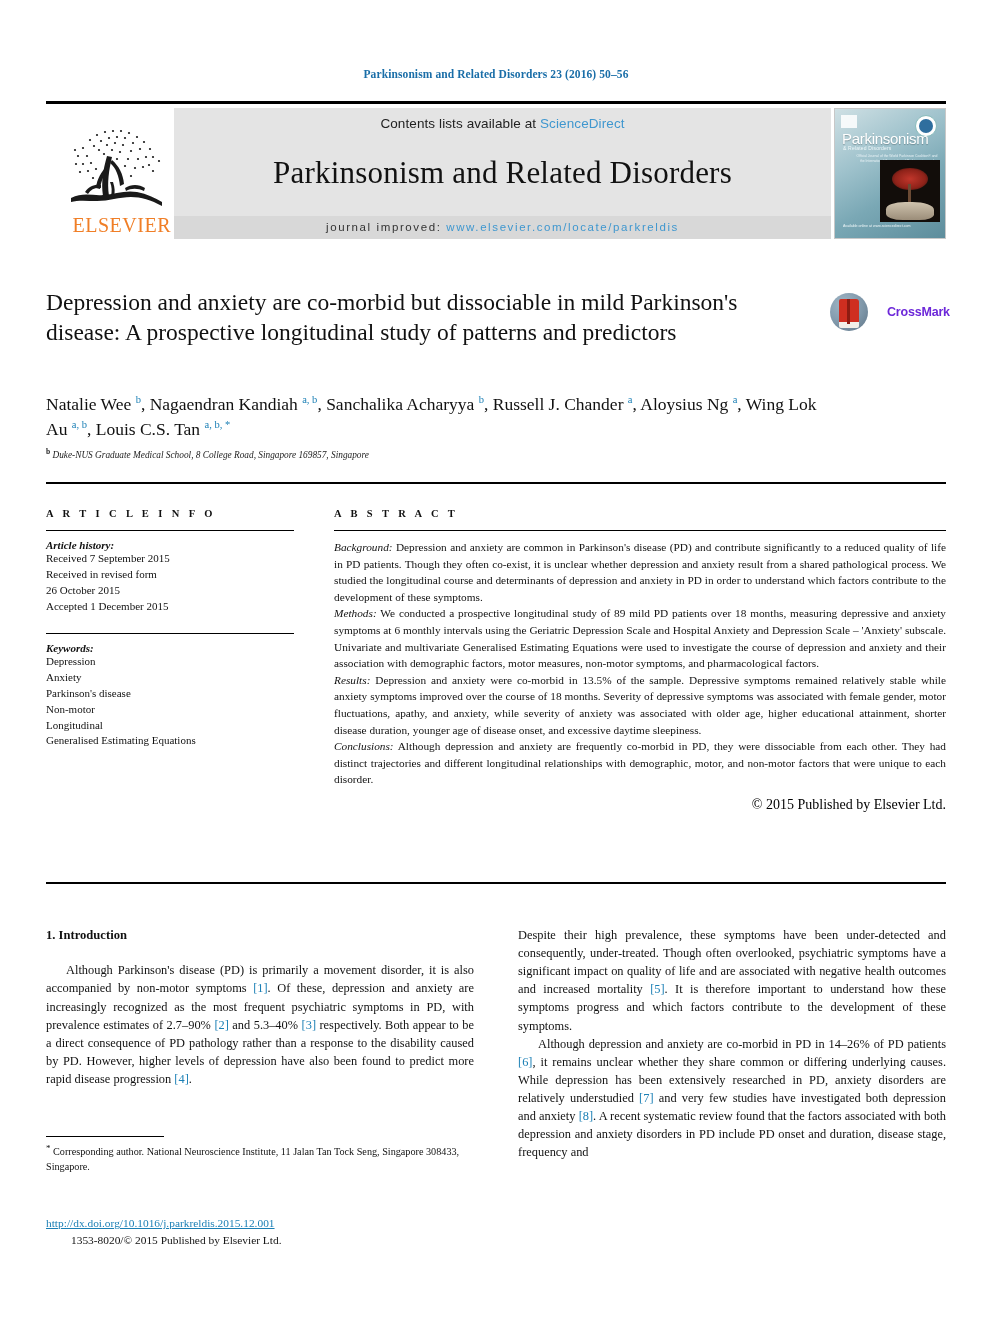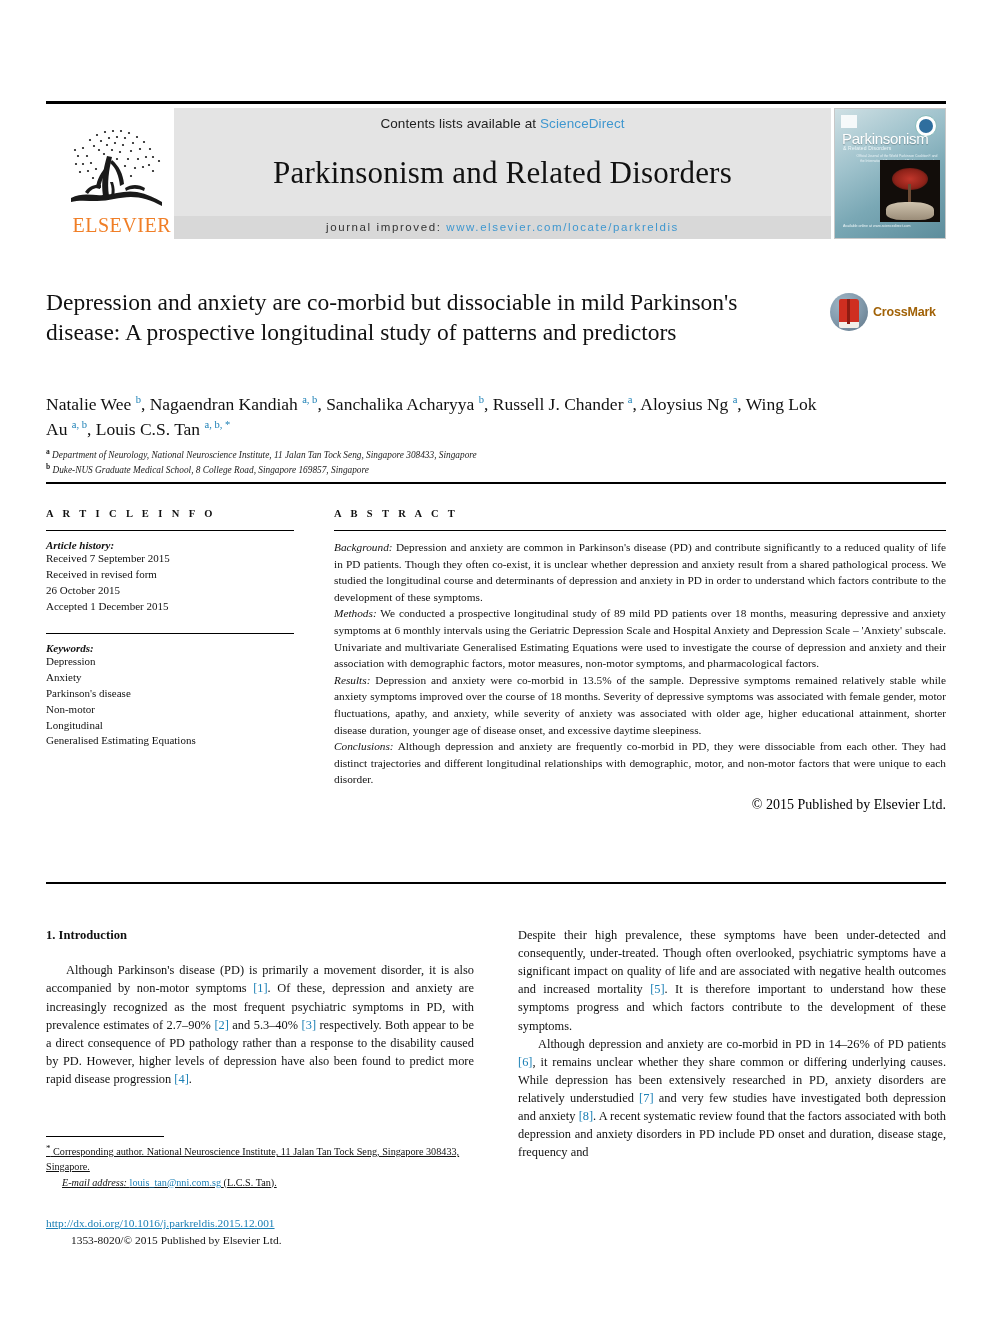--- a/index.html
+++ b/index.html
@@ -285,22 +285,22 @@
     bottom: -4px;
     width: 20px;
     height: 6px;
     background: #f2efe8;
     border-radius: 0 0 2px 2px;
   }
   .cm-text {
     font-family: "Liberation Sans", sans-serif;
     font-size: 12.5px;
     font-weight: bold;
-    color: #a16207;
-    margin-left: 5px;
+    color: #6d28d9;
+    margin-left: 19px;
     letter-spacing: -0.2px;
   }
 
   
   .authors {
     position: absolute;
     top: 392px;
     left: 46px;
     width: 790px;
     font-family: "Liberation Serif", serif;
@@ -443,21 +443,20 @@
   
   .footnotes {
     position: absolute;
     top: 1136px;
     left: 46px;
     width: 428px;
     font-family: "Liberation Serif", serif;
     font-size: 10.2px;
     line-height: 1.5;
     color: #111;
-    text-decoration: underline;
   }
   .fn-rule {
     border-top: 1px solid #000;
     width: 118px;
     margin-bottom: 7px;
   }
   .fn-star { font-size: 9px; vertical-align: super; line-height: 0; }
   .fn-email-label { font-style: italic; }
   .link { color: #1a7fb5; }
 
@@ -475,20 +474,21 @@
     text-decoration: underline;
     display: block;
   }
   .issn-line { color: #111; margin-left: 25px; }
 </style>
 </head>
 <body>
 
 <div class="page">
 
+  <div class="running-head">Parkinsonism and Related Disorders 23 (2016) 50–56</div>
 
   <div class="masthead">
     <div class="masthead-inner">
 
       <div class="elsevier-logo">
         <svg class="elsevier-tree" viewBox="0 0 108 88">
           <g fill="#1a1a1a">
             <ellipse cx="54" cy="24" rx="44" ry="21" fill="none"></ellipse>
             <g>
               <circle cx="20" cy="22" r="1.1"></circle>
@@ -586,21 +586,20 @@
     <div class="crossmark">
       <div class="cm-disc">
         <div class="cm-book"></div>
       </div>
       <div class="cm-text">CrossMark</div>
     </div>
   </div>
 
   <div class="authors"><span>Natalie Wee </span><span class="aff-mark">b</span>, <span>Nagaendran Kandiah </span><span class="aff-mark">a, b</span>, <span>Sanchalika Acharyya </span><span class="aff-mark">b</span>, <span>Russell J. Chander </span><span class="aff-mark">a</span>, <span>Aloysius Ng </span><span class="aff-mark">a</span>, <span>Wing Lok Au </span><span class="aff-mark">a, b</span>, <span>Louis C.S. Tan </span><span class="aff-mark">a, b, *</span></div>
   <div class="affiliations">
-      <div><span class="aff-sup">a</span> Department of Neurology, National Neuroscience Institute, 11 Jalan Tan Tock Seng, Singapore 308433, Singapore</div>
       <div><span class="aff-sup">b</span> Duke-NUS Graduate Medical School, 8 College Road, Singapore 169857, Singapore</div>
     </div>
 
   <div class="rule-top"></div>
 
   <div class="infoabs">
     <div class="col-info">
       <div class="sec-label">A R T I C L E  I N F O</div>
       <div class="hairline"></div>
       <div class="info-head">Article history:</div>
@@ -651,25 +650,20 @@
         </div>
     </div>
   </div>
 
   <div class="footnotes">
     <div class="fn-rule"></div>
     <div>
       <span class="fn-star">*</span>
       <span>Corresponding author. National Neuroscience Institute, 11 Jalan Tan Tock Seng, Singapore 308433, Singapore.</span>
     </div>
-    <div style="text-indent:16px">
-      <span class="fn-email-label">E-mail address:</span>
-      <span class="link">louis_tan@nni.com.sg</span>
-      <span>(L.C.S. Tan).</span>
-    </div>
   </div>
 
   <div class="doi-block">
     <span class="doi-link">http://dx.doi.org/10.1016/j.parkreldis.2015.12.001</span>
     <span class="issn-line">1353-8020/© 2015 Published by Elsevier Ltd.</span>
   </div>
 
 </div>
 
 </body></html>

